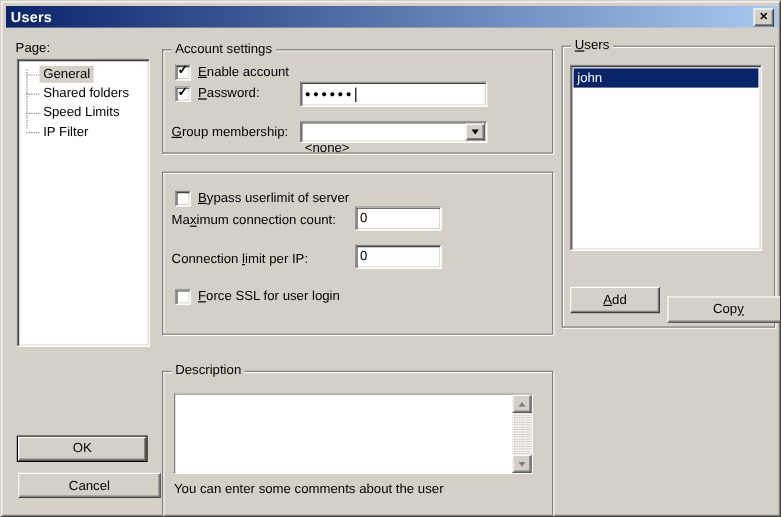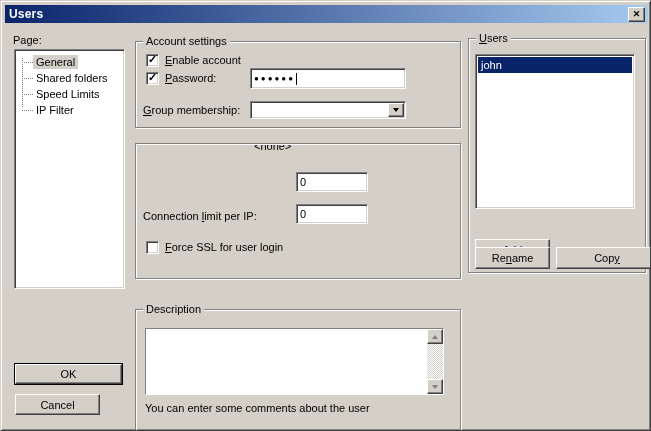--- a/index.html
+++ b/index.html
@@ -53,21 +53,21 @@
     display:flex;align-items:center;justify-content:center;
   }
   .cb .mark{display:none;font-size:11px;font-weight:bold;line-height:1;margin-top:-1px;}
   .cb.checked .mark{display:block;}
   .field{position:absolute;padding:2px 3px;font-size:11px;}
   input.field{outline:none;}
   .pw-field{display:flex;align-items:center;}
   .pw-text{font-size:8px;letter-spacing:2px;}
   .caret{width:1px;height:12px;background:#000;margin-left:1px;}
   .combo{position:absolute;display:flex;}
-  .combo-value{flex:1;padding:16px 3px;overflow:hidden;white-space:nowrap;margin-top:22px;}
+  .combo-value{flex:1;padding:16px 3px;overflow:hidden;white-space:nowrap;}
   .combo-btn{
     width:16px;margin:1px;background:#d4d0c8;
     border:1px solid;border-color:#fff #404040 #404040 #fff;
     box-shadow:inset -1px -1px 0 #808080;
     display:flex;align-items:center;justify-content:center;flex:0 0 16px;
   }
   .tri-down{width:0;height:0;border-left:3px solid transparent;border-right:3px solid transparent;border-top:4px solid #000;}
   .tri-up-g{width:0;height:0;border-left:3px solid transparent;border-right:3px solid transparent;border-bottom:4px solid #808080;}
   .tri-down-g{width:0;height:0;border-left:3px solid transparent;border-right:3px solid transparent;border-top:4px solid #808080;}
   .listbox{position:absolute;overflow:hidden;}
@@ -125,21 +125,21 @@
       <div class="tree-row">
         <span class="tree-stub"></span>
         <span class="tree-label">IP Filter</span>
       </div>
     </div>
   </div>
 
   <div class="btn default" style="left:14px;top:363px;width:107px;height:20px;justify-content:center;">
     <span>OK</span>
   </div>
-  <div class="btn" style="left:14px;top:393px;width:85px;height:21px;">
+  <div class="btn" style="left:14px;top:393px;width:119px;height:21px;">
     <span>Cancel</span>
   </div>
 
   <div class="groupbox" style="left:134px;top:40px;width:326px;height:87px;">
     <span class="group-title">Account settings</span>
 
     <div class="cb-row" style="left:10px;top:11px;">
       <span class="cb checked">
           <span class="mark">✓</span>
         </span>
@@ -161,21 +161,26 @@
     <div class="combo sunken" style="left:114px;top:59px;width:156px;height:18px;">
       <span class="combo-value">&lt;none&gt;</span>
       <span class="combo-btn">
           <span class="tri-down"></span>
         </span>
     </div>
   </div>
 
   <div class="groupbox" style="left:134px;top:142px;width:326px;height:136px;">
 
-
+    <div class="cb-row" style="left:10px;top:14px;">
+      <span class="cb"></span>
+      <span><span></span><span class="mn">B</span><span>ypass userlimit of server</span></span>
+    </div>
+
+    <span class="label" style="left:7px;top:34px;"><span>Ma</span><span class="mn">x</span><span>imum connection count:</span></span>
     <input class="field sunken" style="left: 160px; top: 28px; width: 72px; height: 20px;" value="0">
 
     <span class="label" style="left:7px;top:66px;"><span>Connection </span><span class="mn">l</span><span>imit per IP:</span></span>
     <input class="field sunken" style="left: 160px; top: 60px; width: 72px; height: 20px;" value="0">
 
     <div class="cb-row" style="left:10px;top:96px;">
       <span class="cb"></span>
       <span><span></span><span class="mn">F</span><span>orce SSL for user login</span></span>
     </div>
   </div>
@@ -204,21 +209,18 @@
       <div style="padding:2px;">
         <div class="user-item selected">
           <span>john</span>
         </div>
       </div>
     </div>
 
     <div class="btn" style="left:6px;top:176px;width:75px;height:22px;margin-top:24px;">
       <span><span></span><span class="mn">A</span><span>dd</span></span>
     </div>
-    <div class="btn" style="left:6px;top:208px;width:75px;height:22px;">
-      <span><span>Re</span><span class="mn">n</span><span>ame</span></span>
-    </div>
     <div class="btn" style="left:87px;top:208px;width:102px;height:22px;">
       <span><span>Cop</span><span class="mn">y</span><span></span></span>
     </div>
   </div>
 
 </div>
 
 </body></html>

